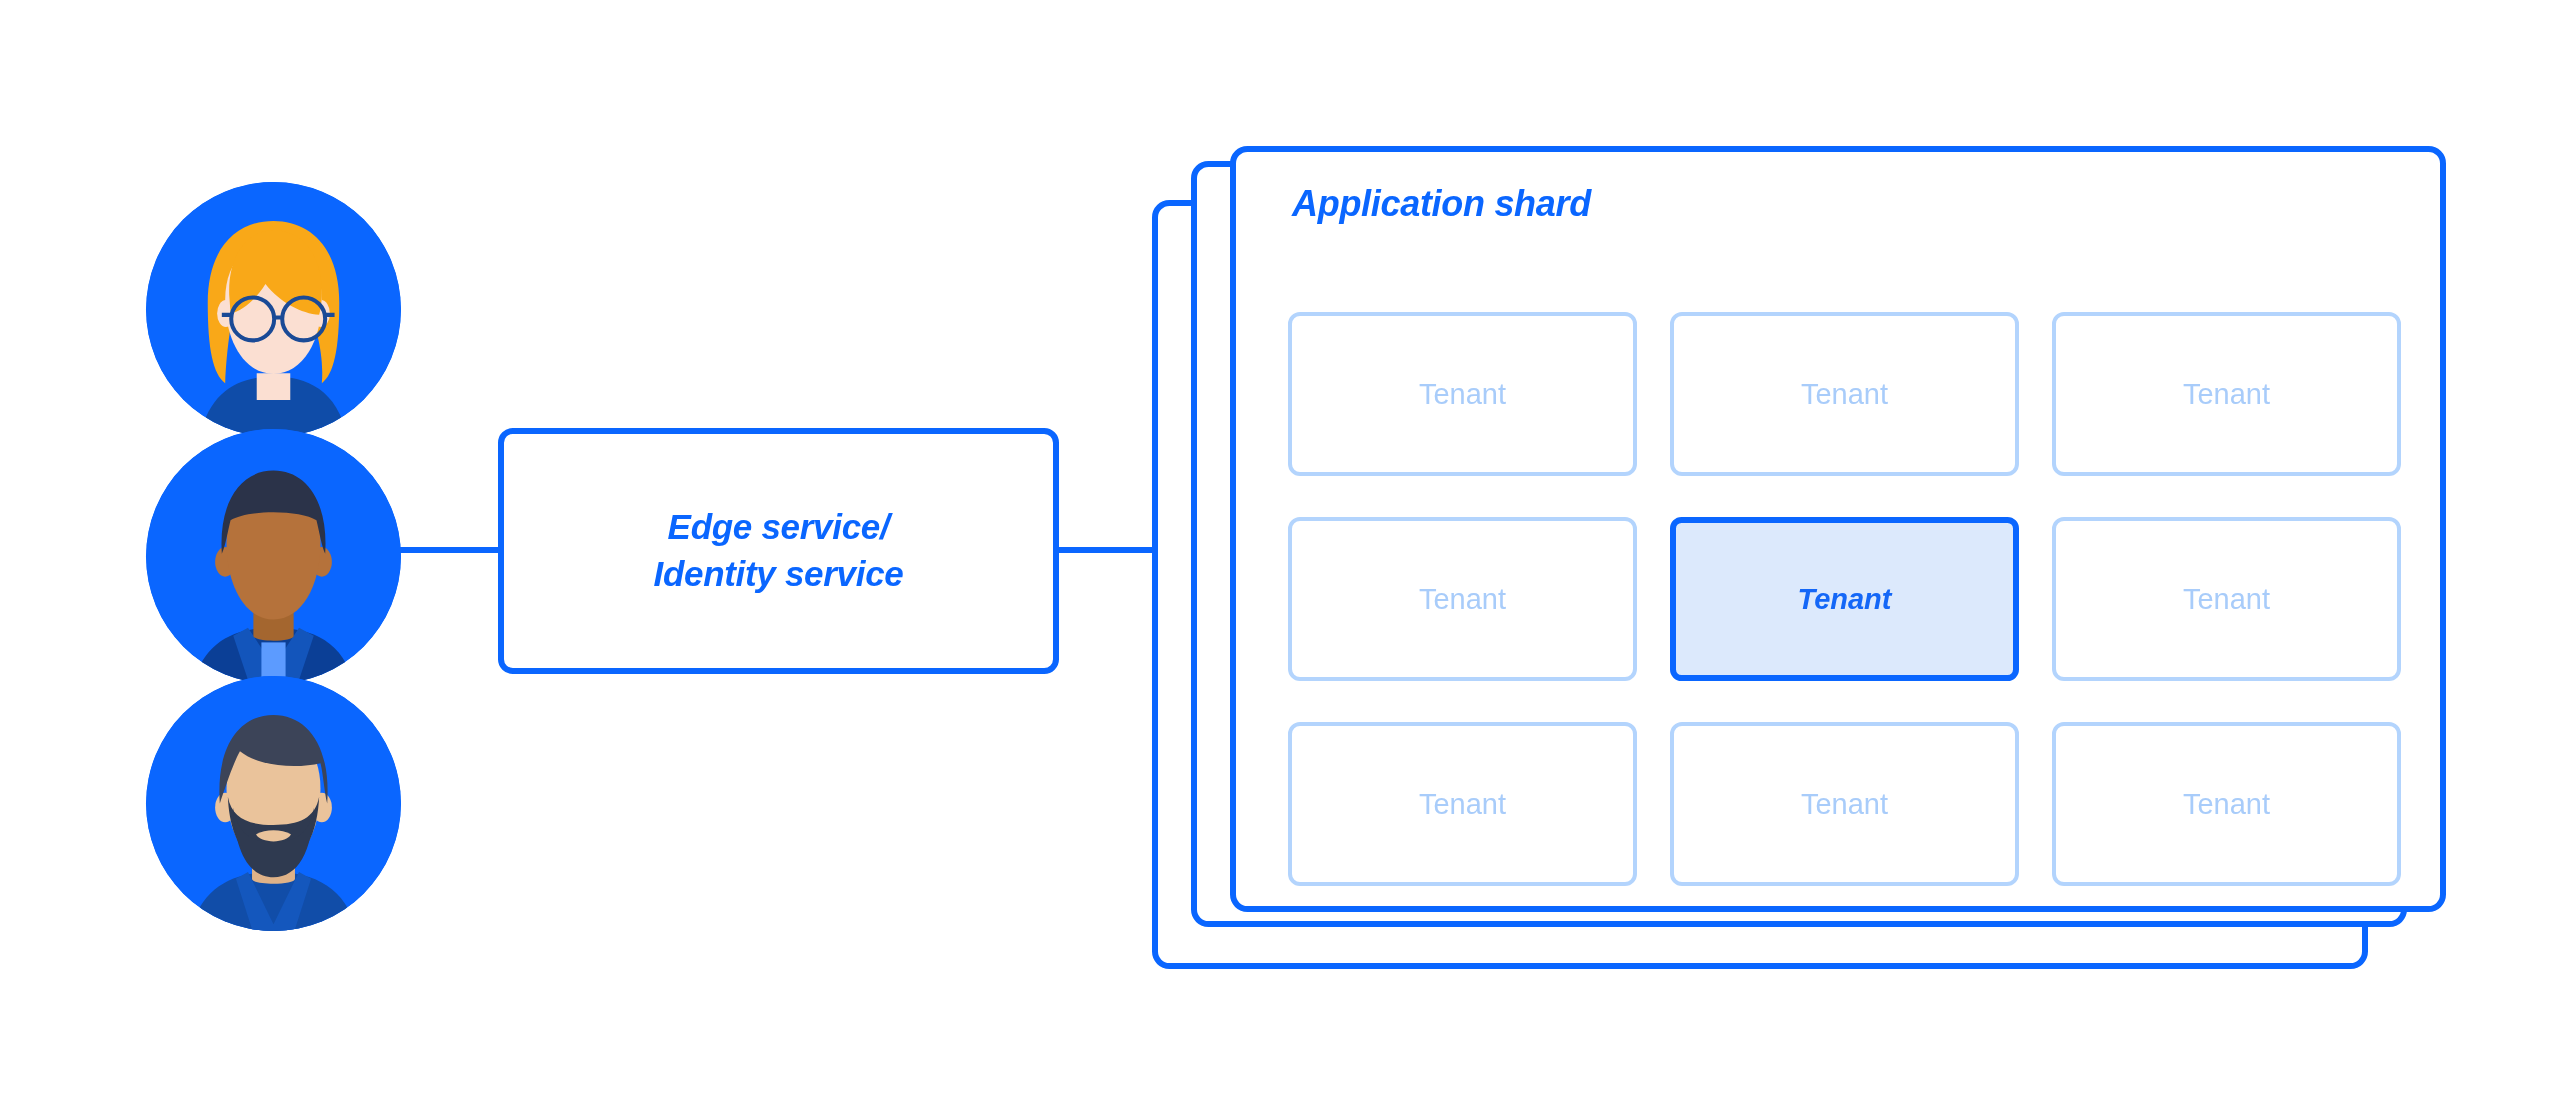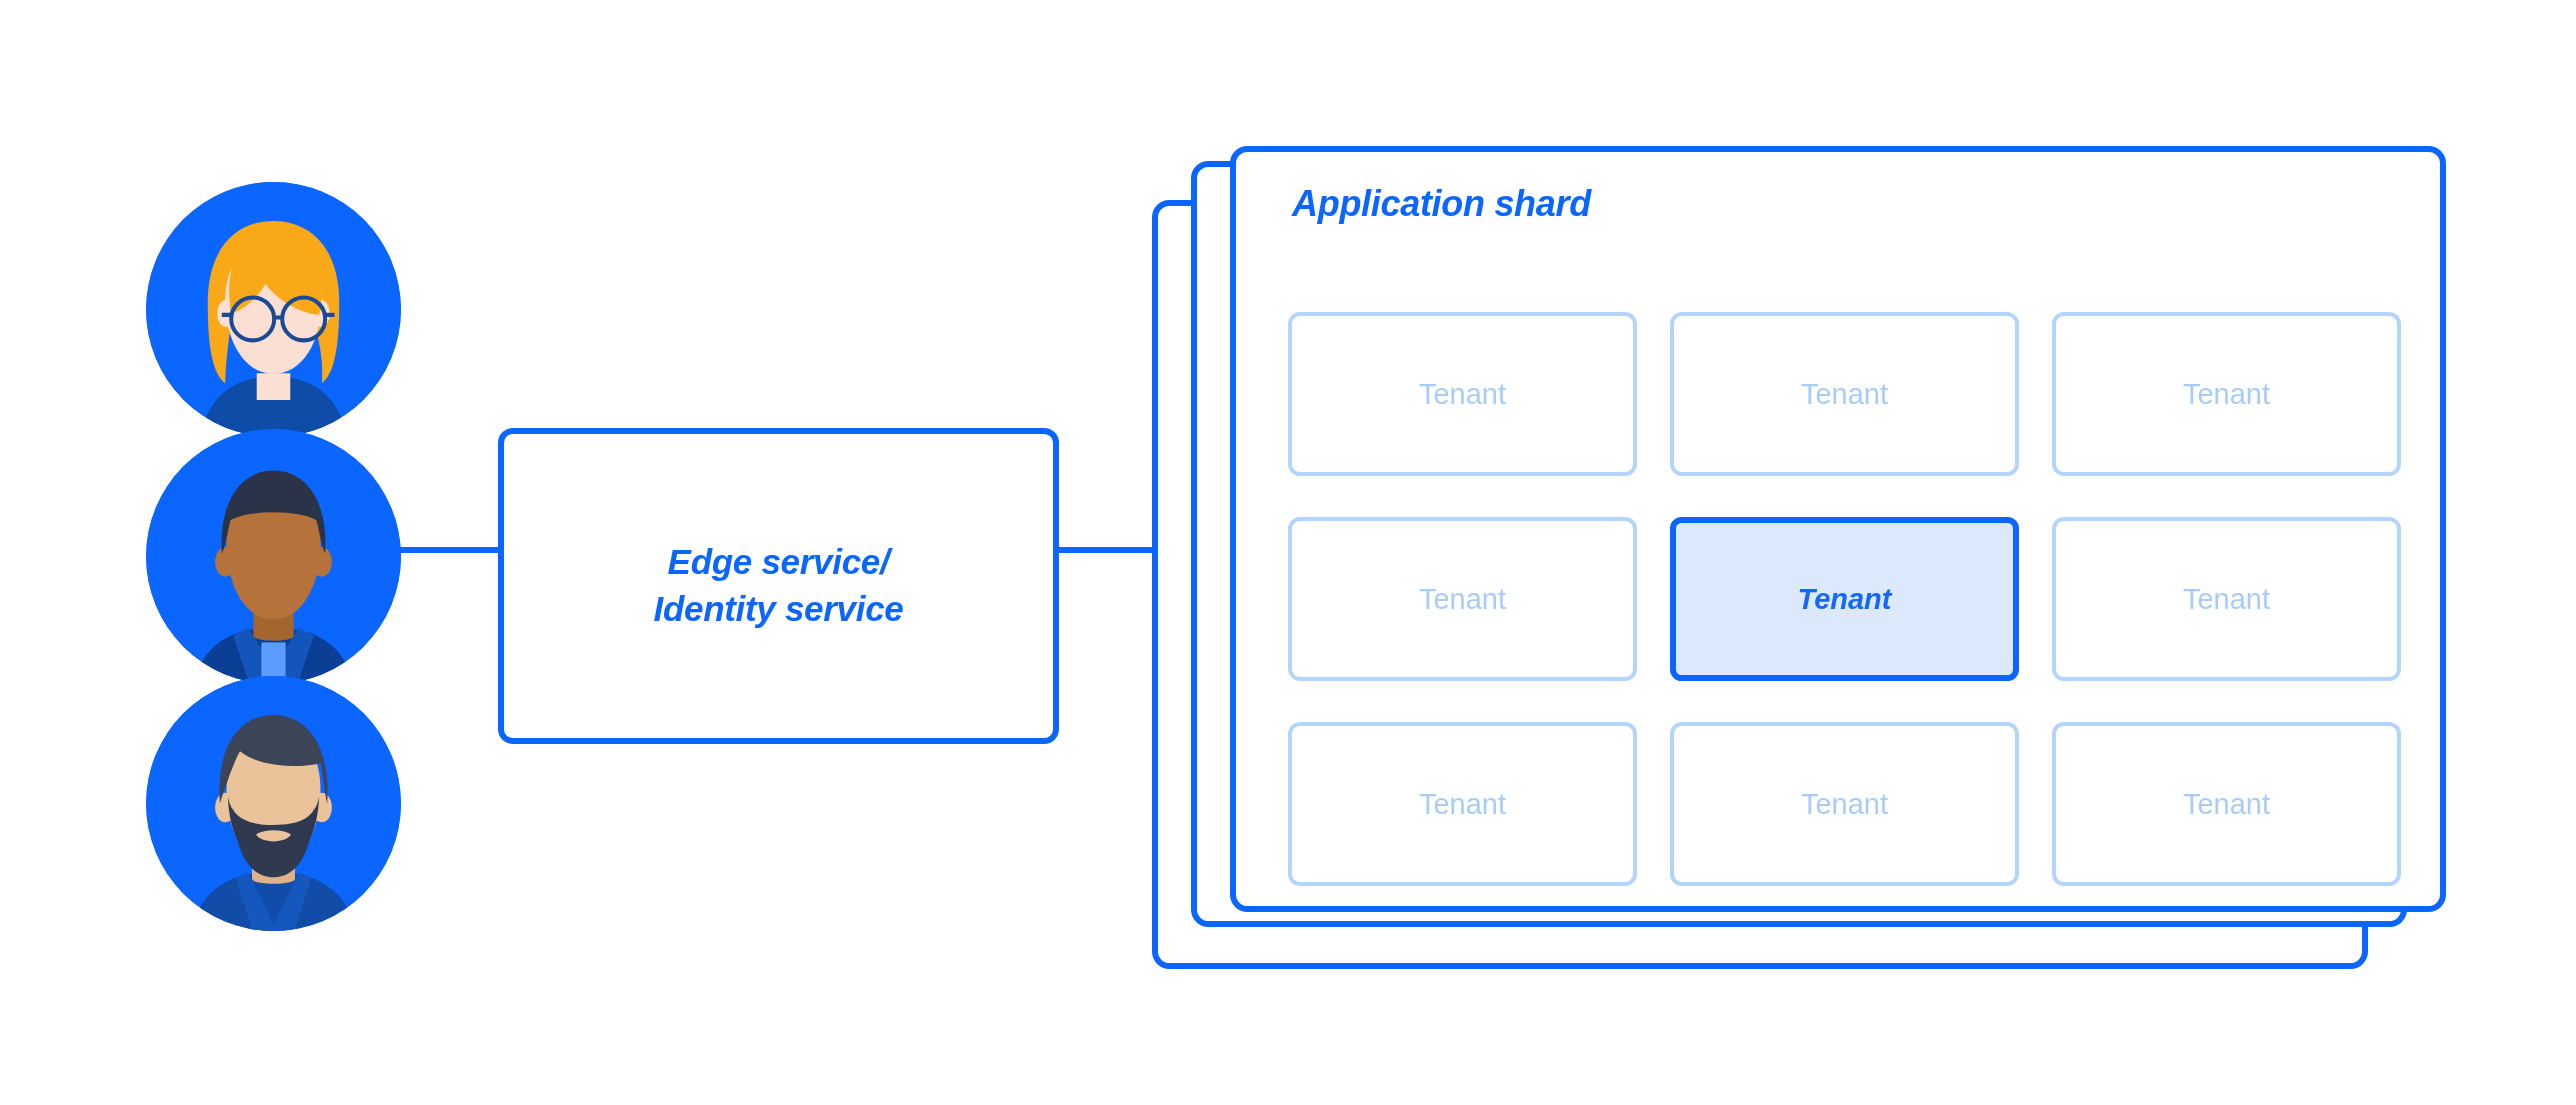--- a/index.html
+++ b/index.html
@@ -50,21 +50,21 @@
     width: 101px;
     height: 6px;
   }
 
   
   #edge-service-box {
     position: absolute;
     left: 498px;
     top: 428px;
     width: 561px;
-    height: 316px;
+    height: 246px;
     box-sizing: border-box;
     border: 6px solid #0a66ff;
     border-radius: 14.8px;
     background: #ffffff;
     display: flex;
     align-items: center;
     justify-content: center;
   }
   #edge-service-label {
     font-style: italic;

